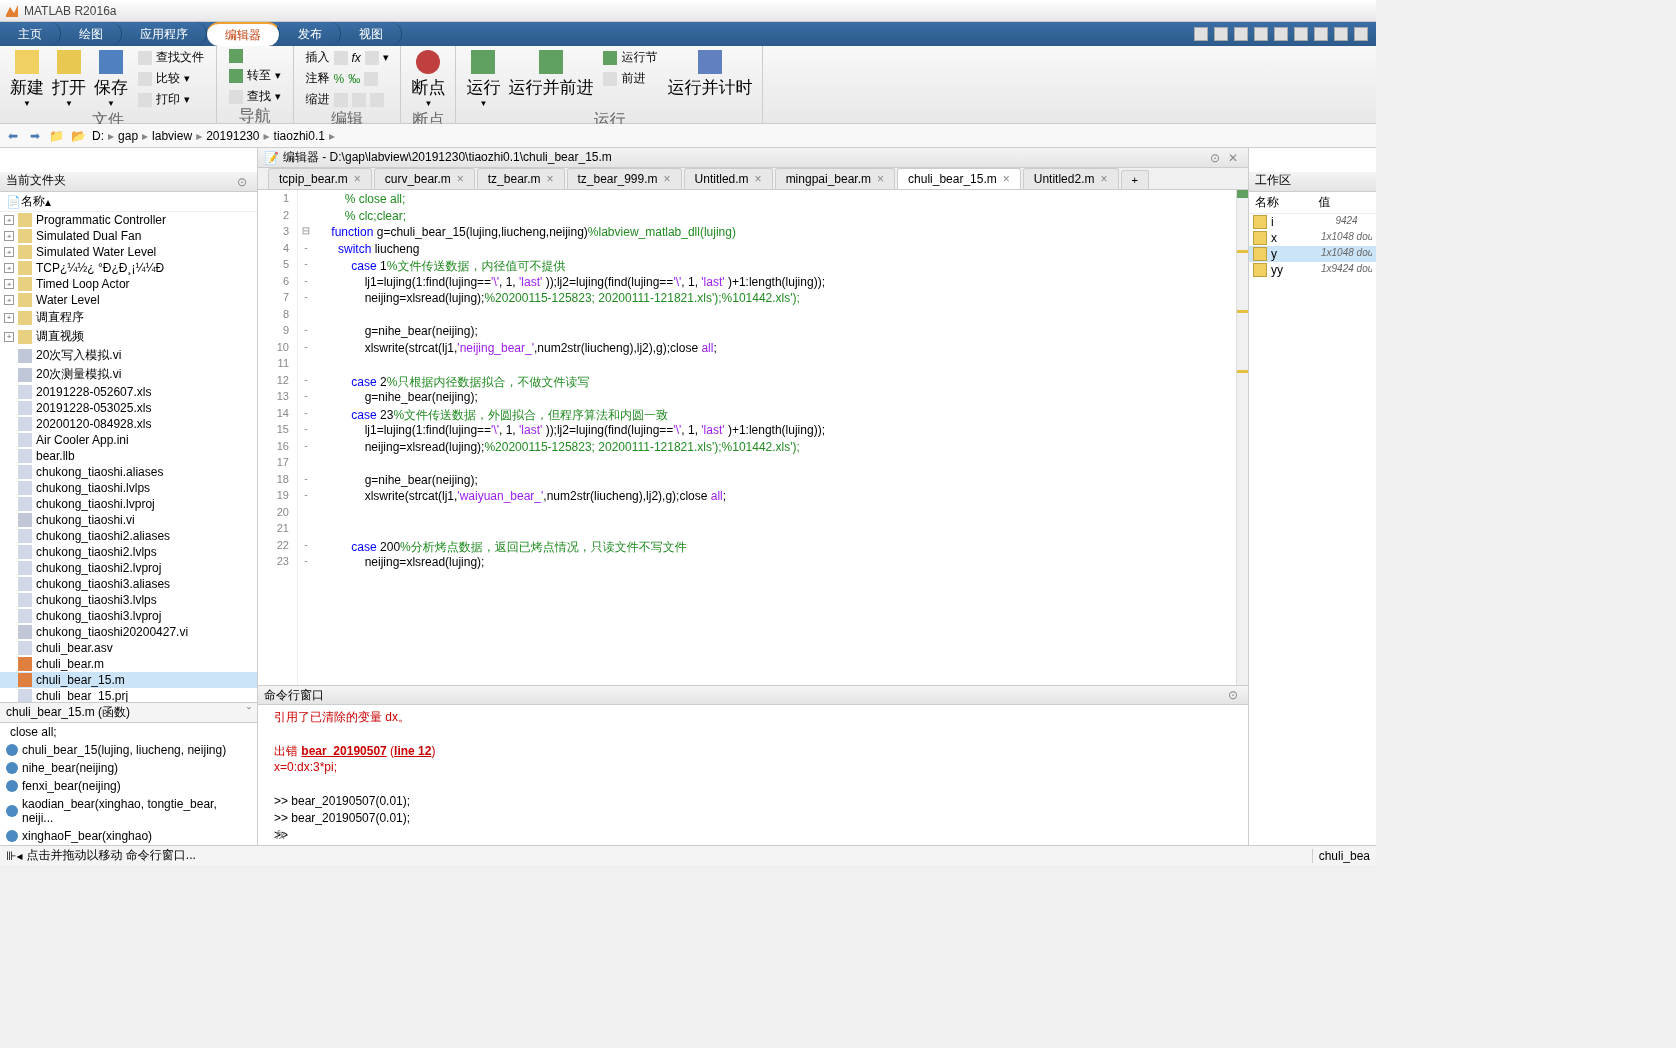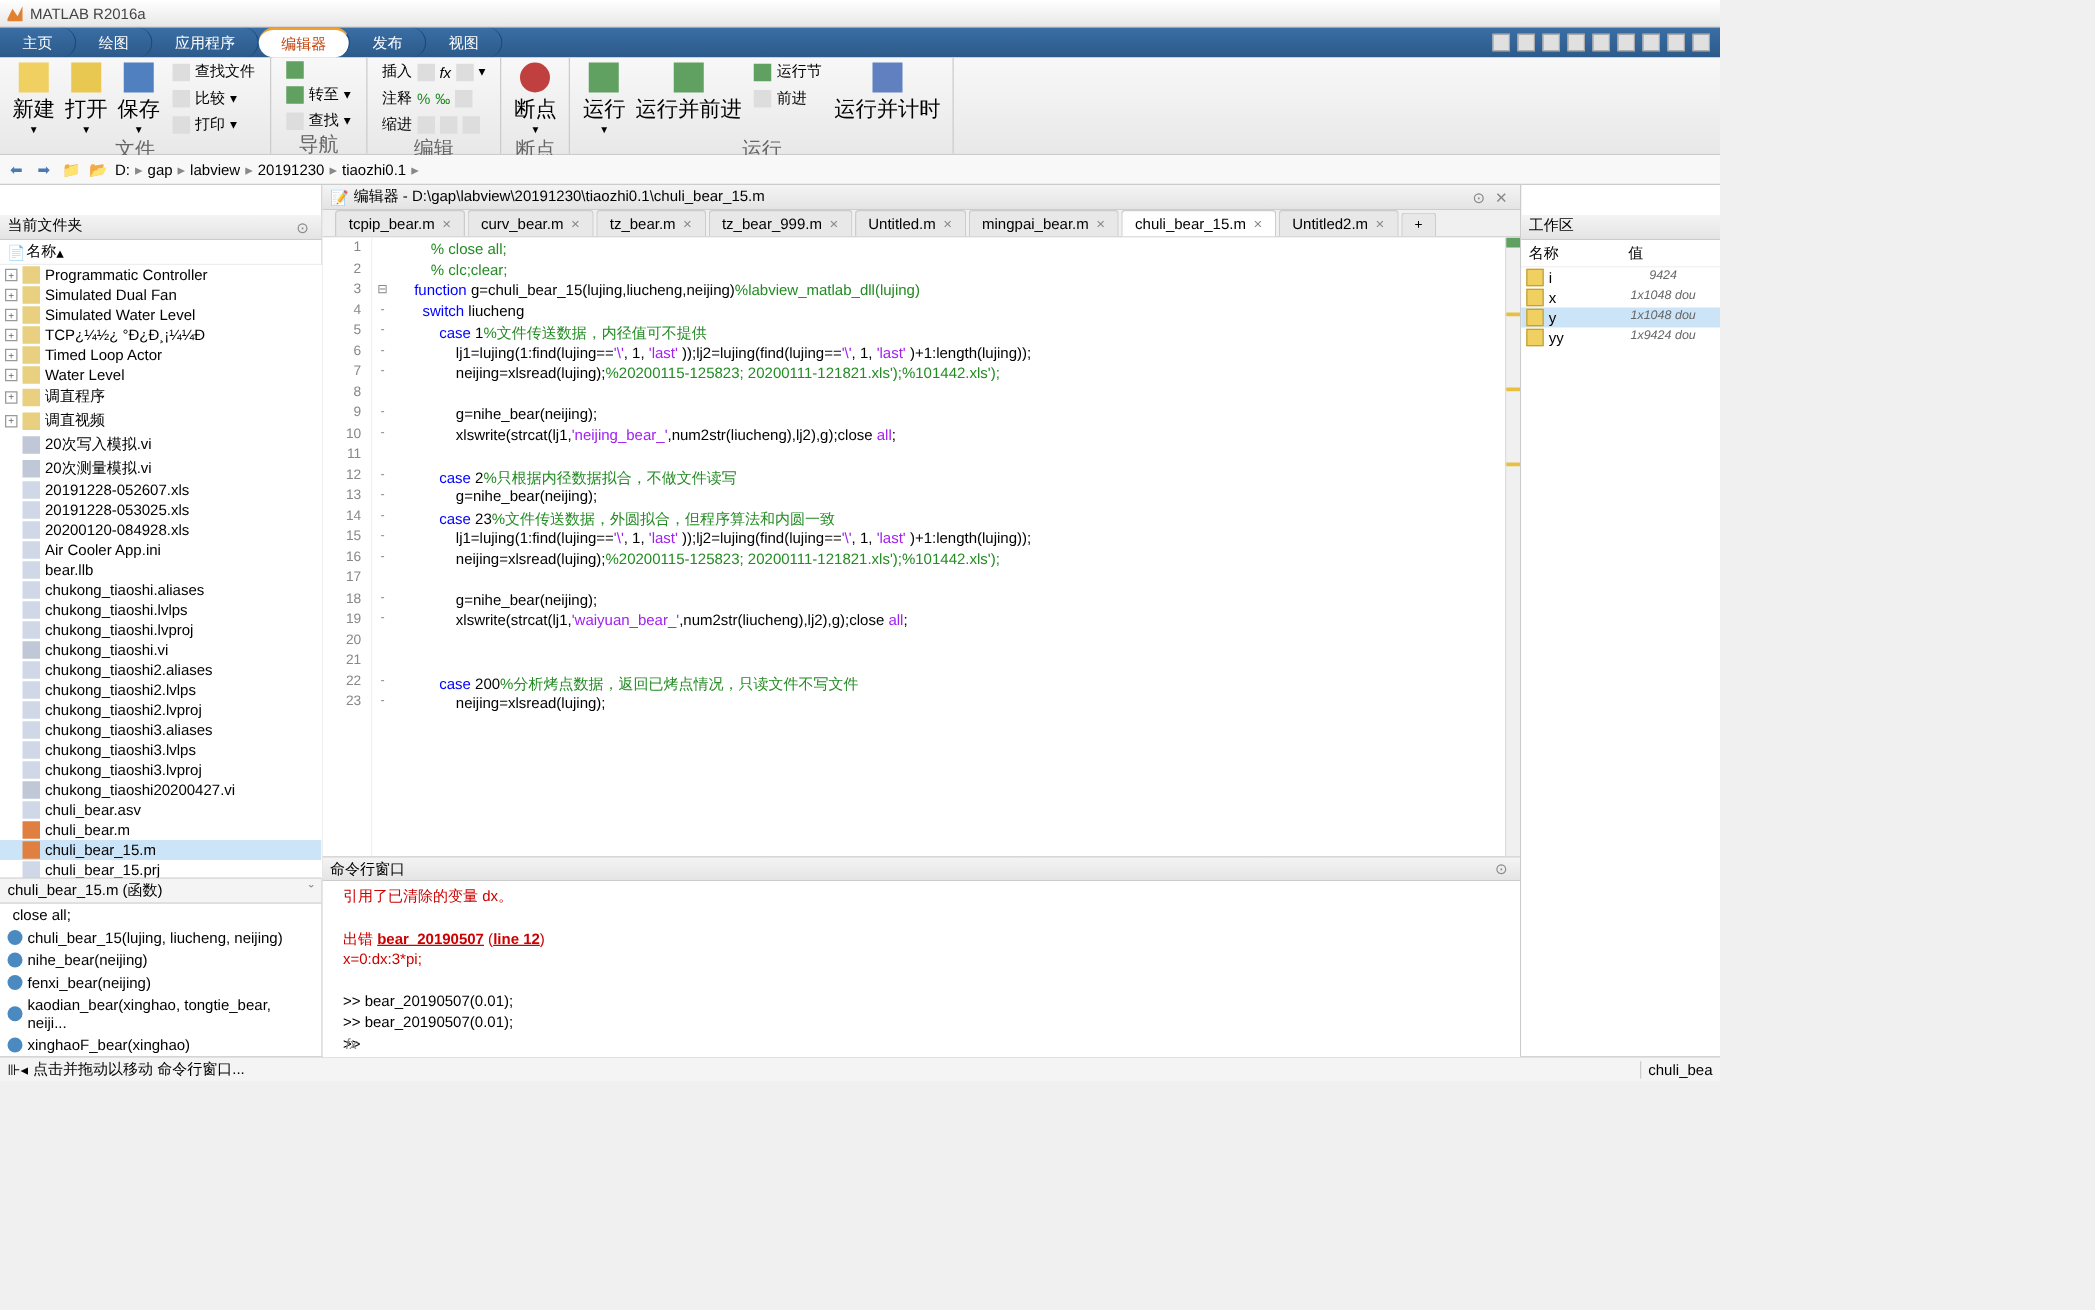--- a/index.html
+++ b/index.html
@@ -62,21 +62,21 @@
 .code-line { height: 16.5px; font-size: 12px; }
 .kw { color: #0000ff; }
 .str { color: #a020f0; }
 .cmt { color: #228b22; }
 .cmd-header { height: 20px; background: linear-gradient(#f4f4f4, #e4e4e4); border-top: 1px solid #ccc; border-bottom: 1px solid #ccc; padding: 2px 6px; display: flex; align-items: center; }
 .cmd-body { height: 140px; background: #fff; padding: 4px 16px; font-family: Consolas, monospace; overflow-y: auto; position: relative; }
 .cmd-line { height: 17px; }
 .cmd-err { color: #c00; }
 .cmd-link { color: #c00; text-decoration: underline; font-weight: bold; cursor: pointer; }
 .fx-prompt { position: absolute; left: 2px; font-style: italic; color: #888; }
-.right-panel { width: 160px; border-left: 1px solid #ccc; display: flex; flex-direction: column; }
+.right-panel { width: 128px; border-left: 1px solid #ccc; display: flex; flex-direction: column; }
 .workspace-header { display: flex; background: #fff; border-bottom: 1px solid #eee; }
 .workspace-header > div { flex: 1; padding: 2px 6px; }
 .workspace-body { flex: 1; background: #fff; }
 .ws-row { display: flex; padding: 1px 4px; cursor: pointer; }
 .ws-row.sel { background: #cce4f7; }
 .ws-icon { width: 14px; height: 14px; background: #f0d060; border: 1px solid #c0a040; margin-right: 4px; }
 .ws-name { width: 50px; }
 .ws-val { flex: 1; color: #666; font-size: 10px; font-style: italic; white-space: nowrap; overflow: hidden; text-align: center; }
 .statusbar { height: 20px; background: #f4f4f4; border-top: 1px solid #ccc; display: flex; align-items: center; padding: 0 6px; }
 .statusbar-right { margin-left: auto; border-left: 1px solid #ccc; padding-left: 6px; }

